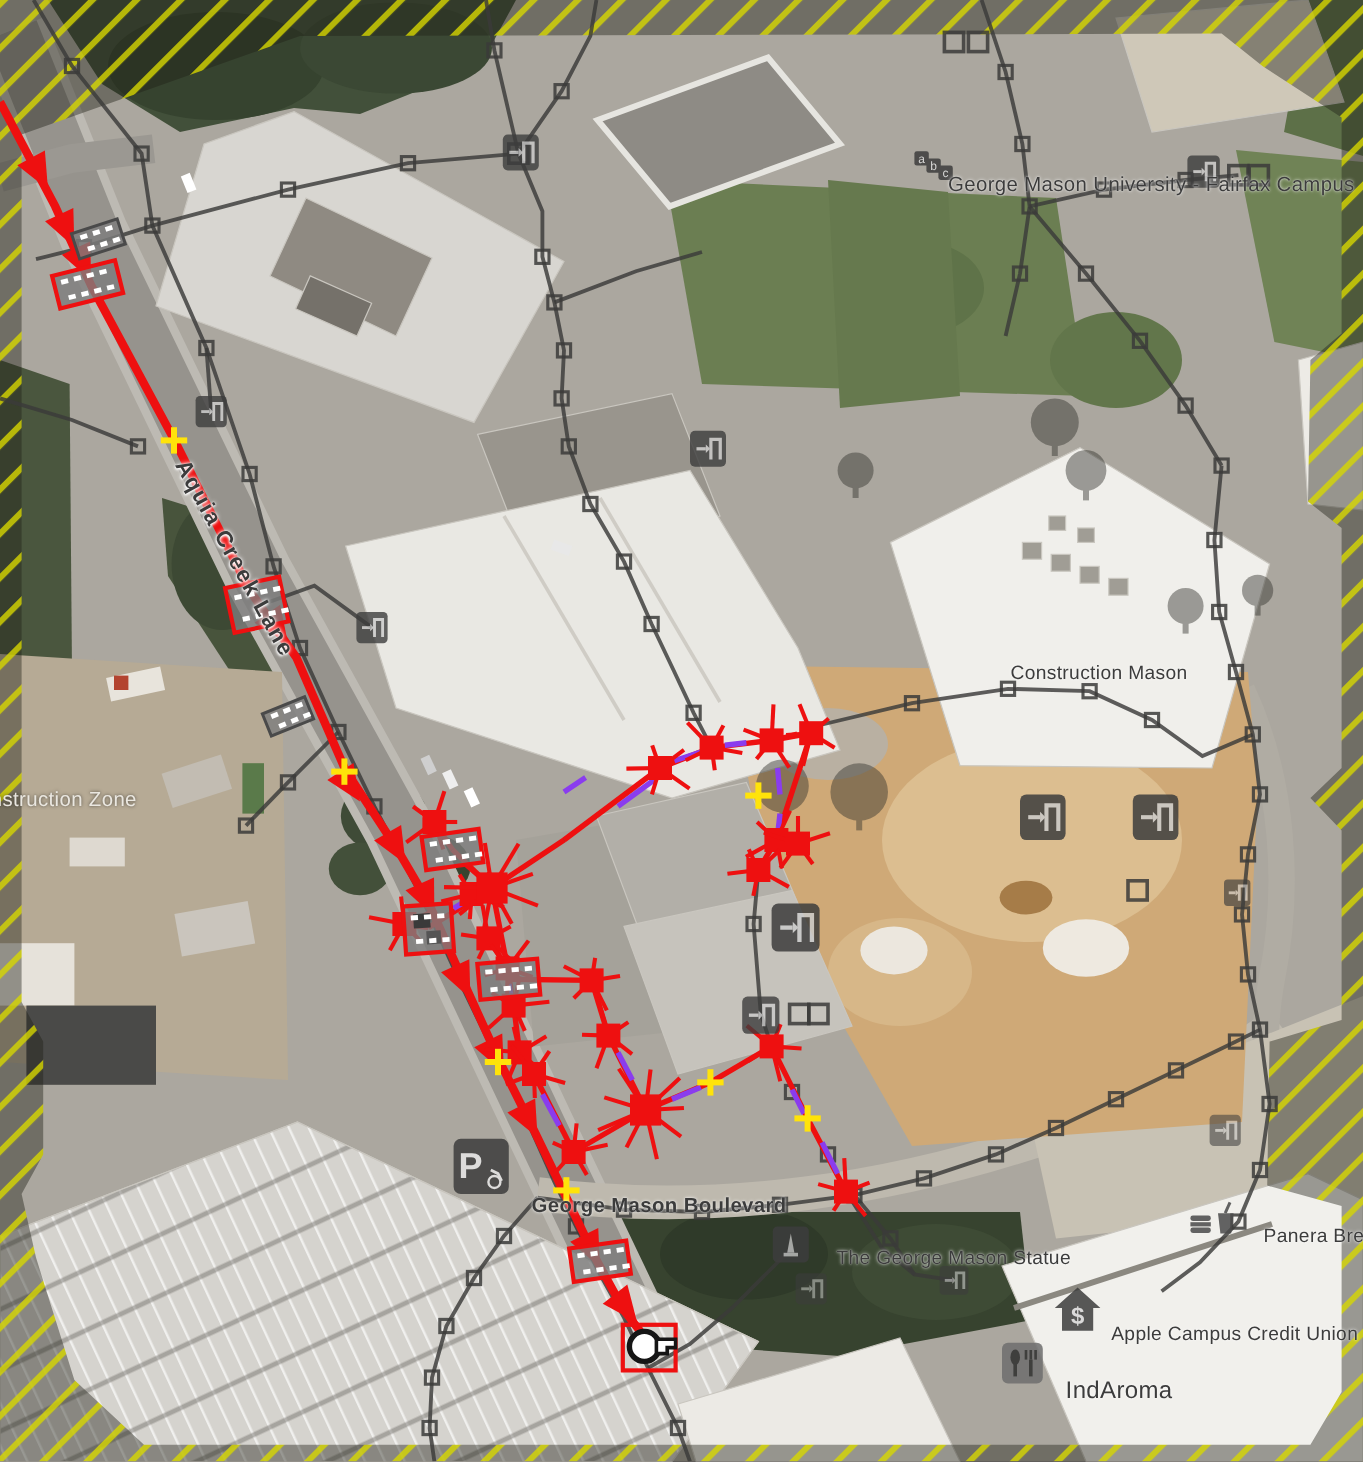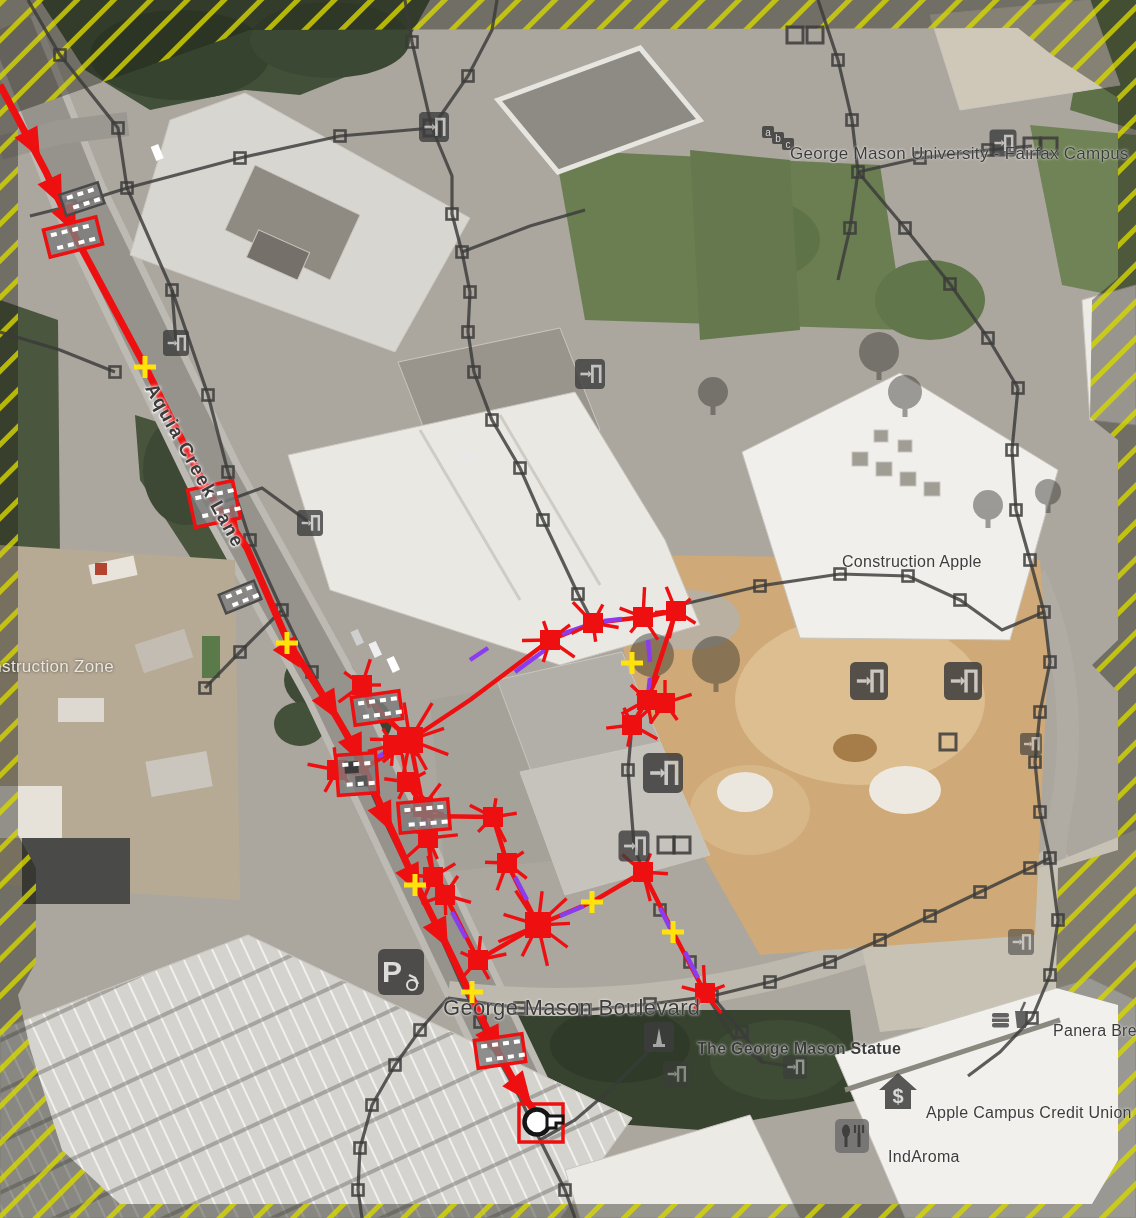--- a/index.html
+++ b/index.html
@@ -729,21 +729,21 @@
         <rect x="-21" y="-1.5" width="17" height="3.5" fill="#4a4a4a"></rect>
         <rect x="-21" y="3" width="17" height="4.5" rx="2" fill="#4a4a4a"></rect>
         <path d="M2,-9 L15,-9 L13,8 L4,8 Z" fill="#4a4a4a"></path>
         <line x1="8" y1="-9" x2="12" y2="-18" stroke="#4a4a4a" stroke-width="2.5"></line>
       </g>
     </svg>
 
   <div>
     <div class="map-label" style="left: 790px; top: 144px; font-size: 17px;">George Mason University - Fairfax Campus</div>
     <div class="map-label street" style="left: 150px; top: 374px; font-size: 19px; transform: rotate(61deg);">Aquia Creek Lane</div>
-    <div class="map-label" style="left: 842px; top: 553px; font-size: 16px;">Construction Apple</div>
+    <div class="map-label" style="left: 842px; top: 553px; font-size: 16px;">Construction Mason</div>
     <div class="map-label light" style="left: -30px; top: 657px; font-size: 17px;">Construction Zone</div>
-    <div class="map-label" style="left: 443px; top: 995px; font-size: 22px;">George Mason Boulevard</div>
-    <div class="map-label" style="left: 697px; top: 1040px; font-size: 16px; font-weight: bold;">The George Mason Statue</div>
+    <div class="map-label" style="left: 443px; top: 995px; font-size: 17px; font-weight: bold;">George Mason Boulevard</div>
+    <div class="map-label" style="left: 697px; top: 1040px; font-size: 16px;">The George Mason Statue</div>
     <div class="map-label" style="left: 926px; top: 1104px; font-size: 16px;">Apple Campus Credit Union</div>
-    <div class="map-label" style="left: 888px; top: 1148px; font-size: 16px;">IndAroma</div>
+    <div class="map-label" style="left: 888px; top: 1148px; font-size: 20px;">IndAroma</div>
     <div class="map-label" style="left: 1053px; top: 1022px; font-size: 16px;">Panera Bread</div>
   </div>
 </div>
 
 </body></html>

